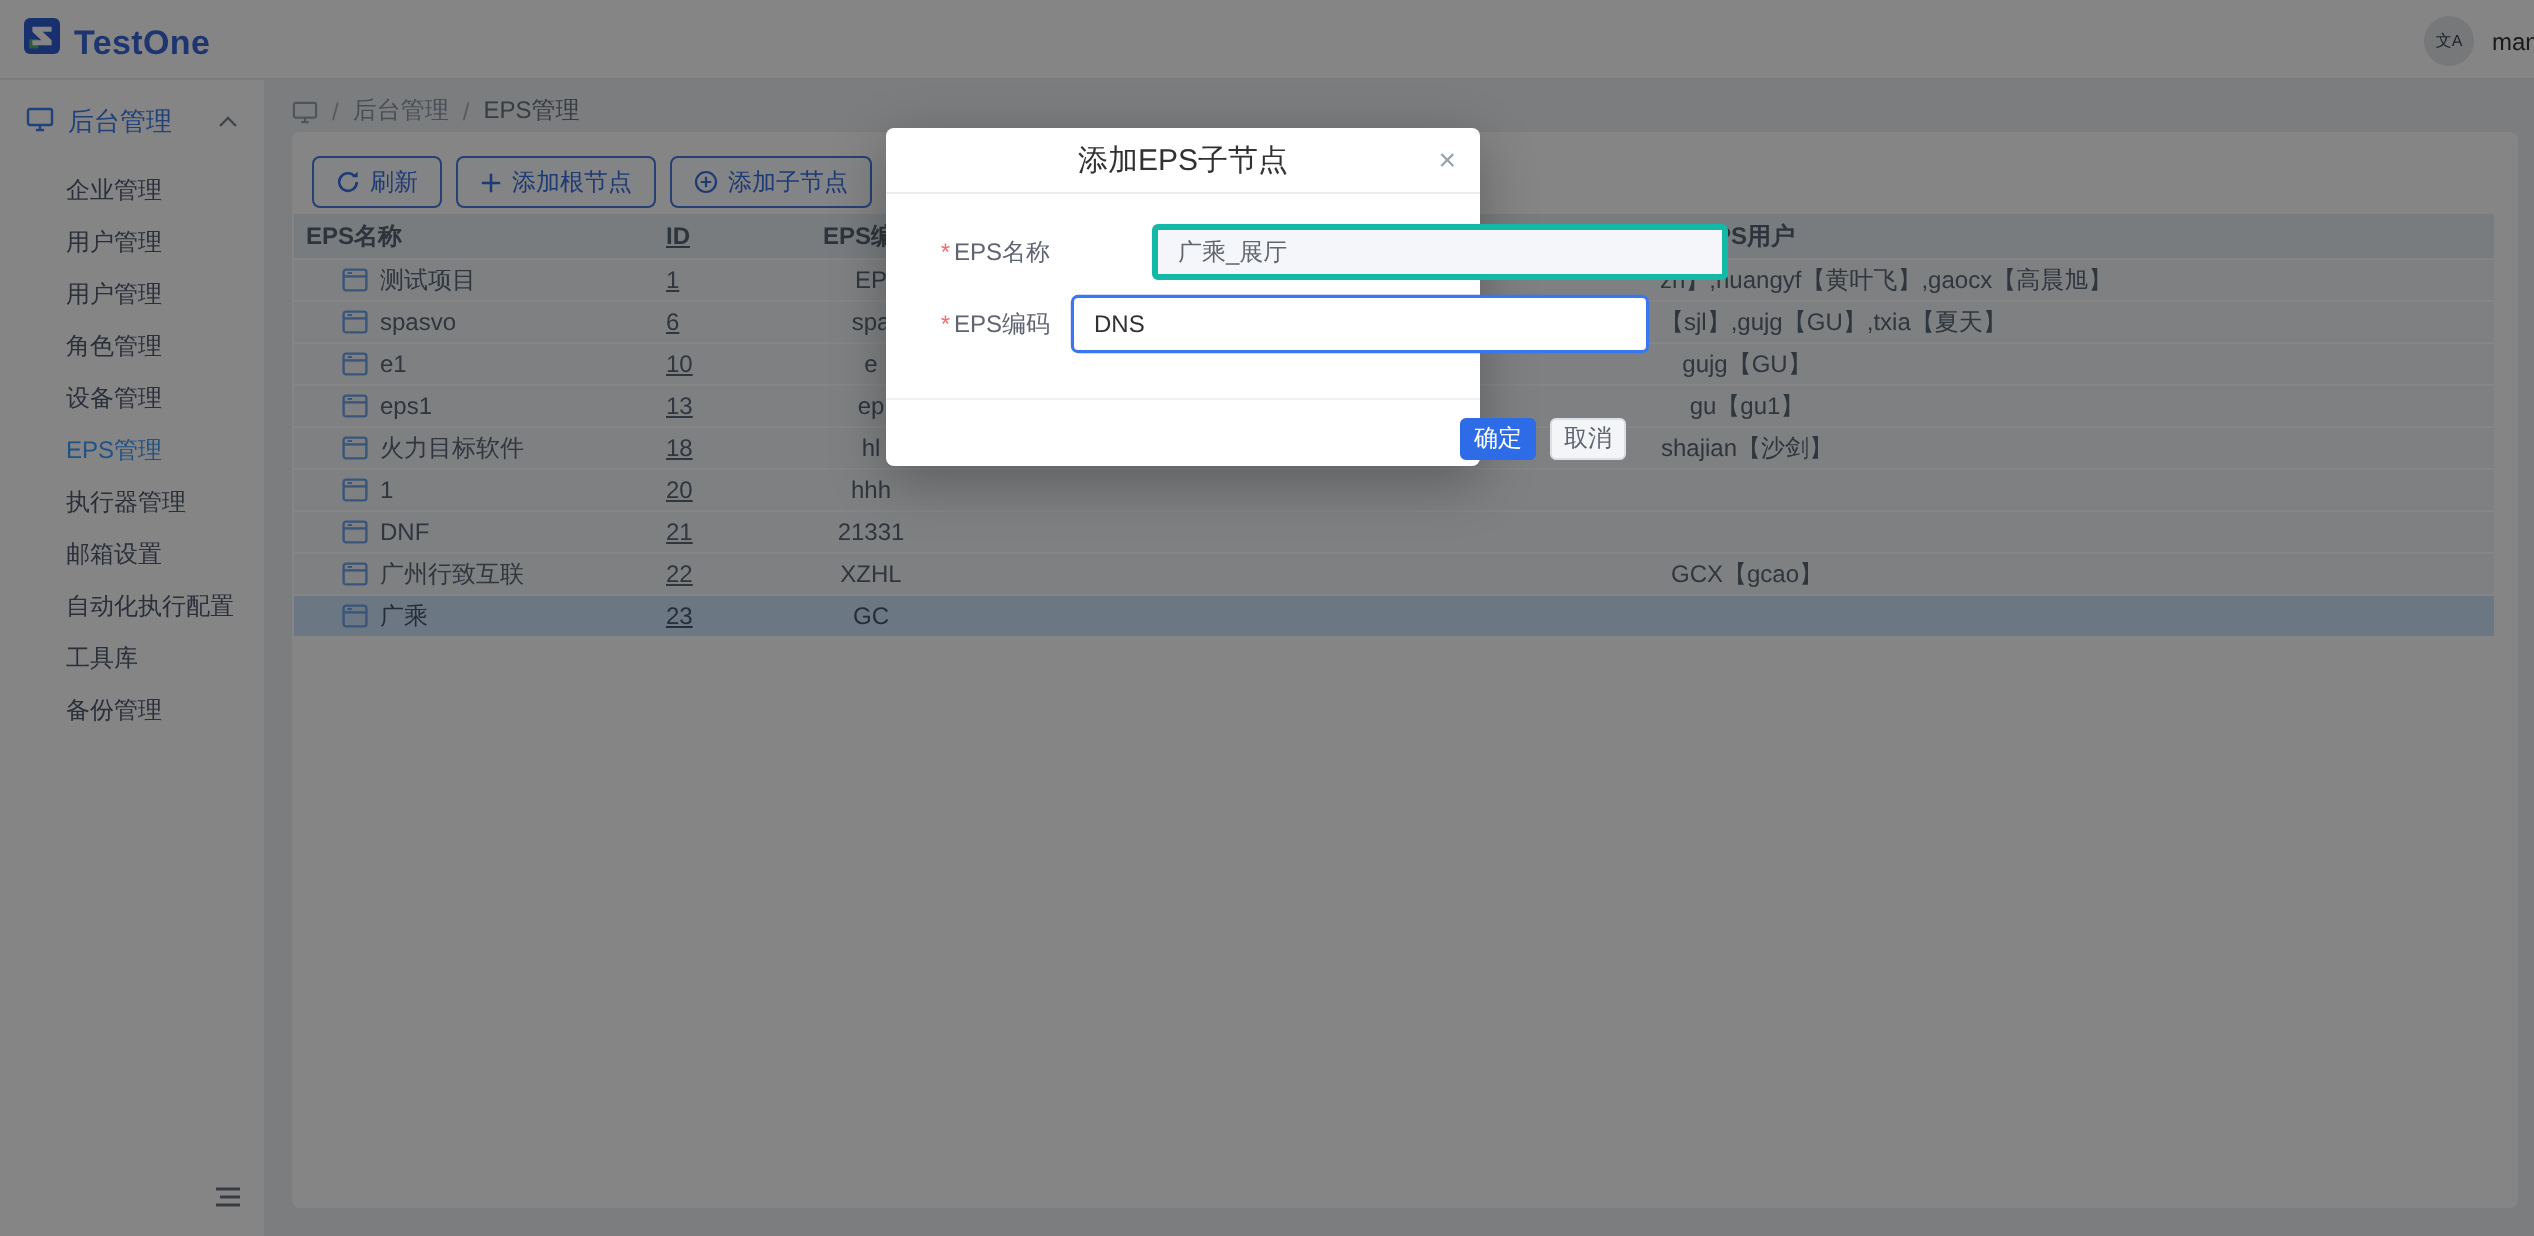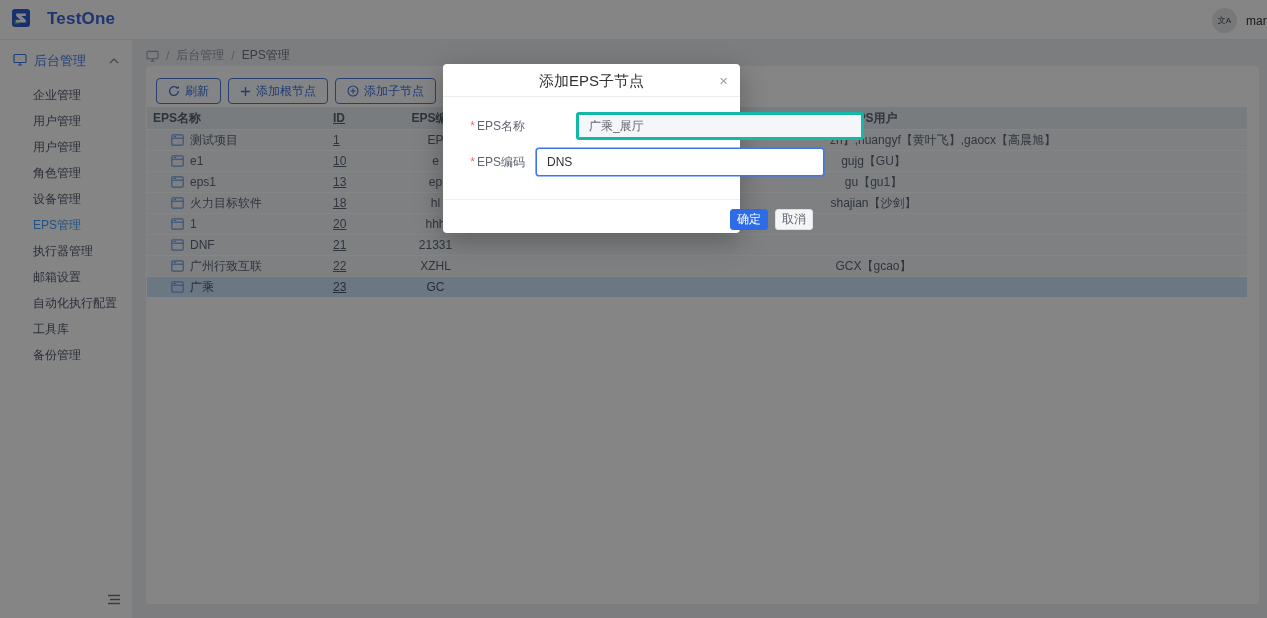--- a/index.html
+++ b/index.html
@@ -1,21 +1,21 @@
 <!DOCTYPE html>
 <html><head>
 <meta charset="utf-8">
 <style>
   * { margin:0; padding:0; box-sizing:border-box; }
   body { background:#fff; font-family:"Liberation Sans","DejaVu Sans",sans-serif; }
   .app { position:relative; width:1267px; height:618px; background:#eef0f4; overflow:hidden; }
 
   
   .topbar { position:absolute; left:0; top:0; width:1267px; height:40px; background:#fff; border-bottom:1px solid #e9ebef; z-index:5; }
-  .logo { position:absolute; left:12px; top:9px; display:flex; align-items:flex-start; gap:17px; }
+  .logo { position:absolute; left:12px; top:9px; display:flex; align-items:flex-end; gap:7px; }
   .logo-text { font-size:17px; font-weight:bold; color:#3b66d6; letter-spacing:.2px; }
   .avatar { position:absolute; left:1212px; top:8px; width:25px; height:25px; border-radius:50%; background:#e4e6ea; display:flex; align-items:center; justify-content:center; font-size:8px; color:#3c4654; }
   .username { position:absolute; left:1246px; top:14px; font-size:12px; color:#333; white-space:nowrap; }
 
   
   .sidebar { position:absolute; left:0; top:40px; width:133px; height:578px; background:#fff; border-right:1px solid #edeff2; z-index:4; }
   .side-root { display:flex; align-items:center; height:42px; padding:0 13px; color:#3f7de8; font-size:13px; gap:7px; cursor:pointer; }
   .side-root .caret { margin-left:auto; color:#7d8796; display:flex; }
   .side-menu { list-style:none; }
   .side-item { height:26px; line-height:26px; padding-left:33px; font-size:12px; color:#515a6e; cursor:pointer; white-space:nowrap; }
@@ -213,20 +213,35 @@
   </div>
           <div class="tr">
     <div class="td c-name">
       <span class="row-icon">
         <svg width="13" height="12" viewBox="0 0 13 12">
                   <rect x="0.8" y="0.8" width="11.4" height="10.4" rx="1.2" fill="none" stroke="#6fa3e8" stroke-width="1.2"></rect>
                   <path d="M0.8 4.2h11.4" stroke="#6fa3e8" stroke-width="1.2"></path>
                   <path d="M2.8 2.5h2.2" stroke="#6fa3e8" stroke-width="1"></path>
                 </svg>
       </span>
+      <span class="nm">spasvo</span>
+    </div>
+    <div class="td c-id">6</div>
+    <div class="td c-code">spa</div>
+    <div class="td c-users clipped">【sjl】,gujg【GU】,txia【夏天】</div>
+  </div>
+          <div class="tr">
+    <div class="td c-name">
+      <span class="row-icon">
+        <svg width="13" height="12" viewBox="0 0 13 12">
+                  <rect x="0.8" y="0.8" width="11.4" height="10.4" rx="1.2" fill="none" stroke="#6fa3e8" stroke-width="1.2"></rect>
+                  <path d="M0.8 4.2h11.4" stroke="#6fa3e8" stroke-width="1.2"></path>
+                  <path d="M2.8 2.5h2.2" stroke="#6fa3e8" stroke-width="1"></path>
+                </svg>
+      </span>
       <span class="nm">e1</span>
     </div>
     <div class="td c-id">10</div>
     <div class="td c-code">e</div>
     <div class="td c-users">gujg【GU】</div>
   </div>
           <div class="tr">
     <div class="td c-name">
       <span class="row-icon">
         <svg width="13" height="12" viewBox="0 0 13 12">

